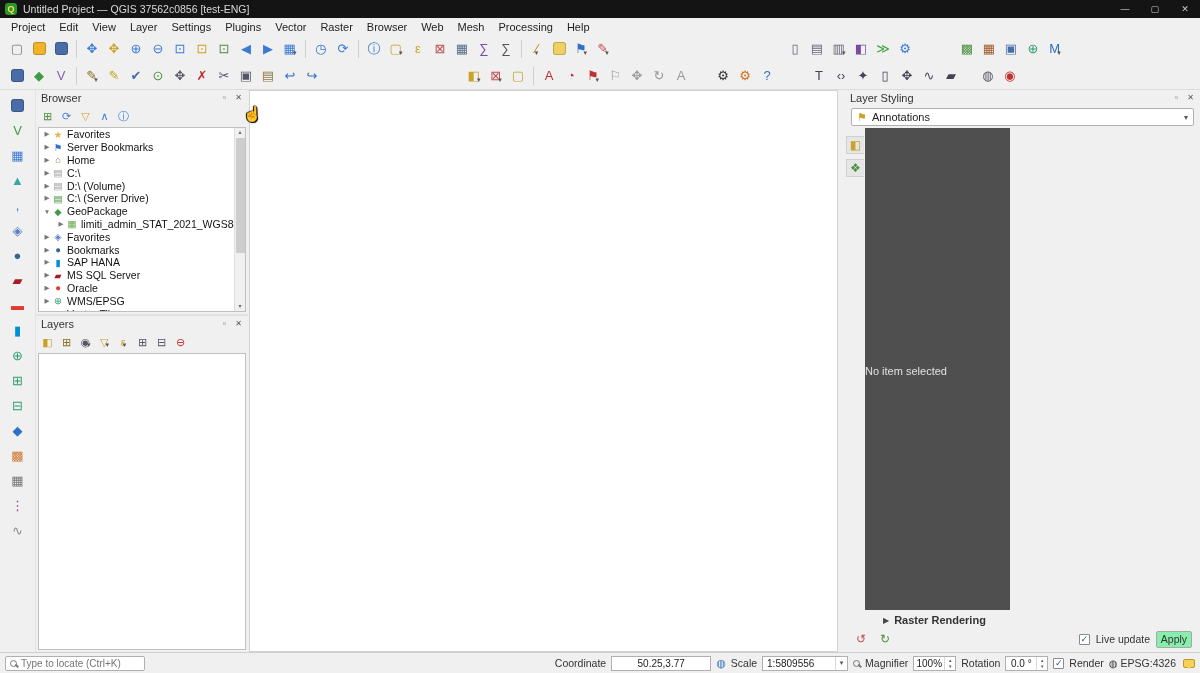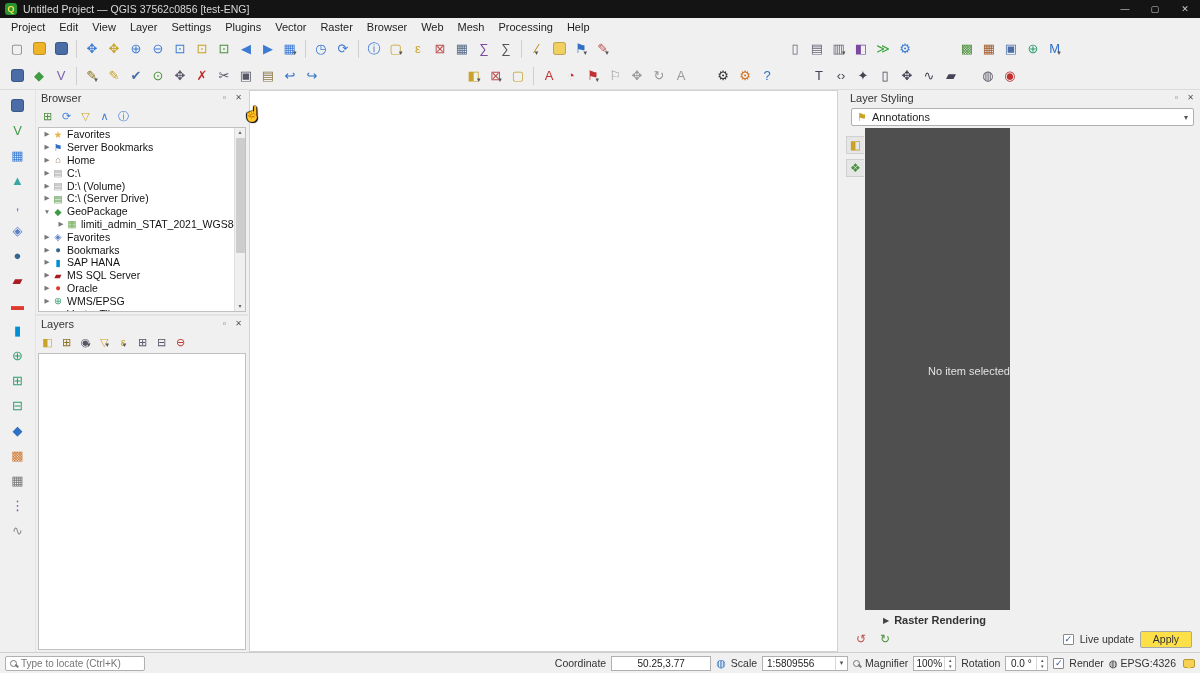--- a/index.html
+++ b/index.html
@@ -61,31 +61,31 @@
   
   .dock-right{position:absolute;left:845px;top:90px;width:355px;bottom:21px;background:#f0f0f0;display:flex;flex-direction:column}
   .style-combo{margin:3px 6px 2px 6px;height:18px;background:#fff;border:1px solid #b0b0b0;border-radius:2px;display:flex;align-items:center;padding:0 5px;gap:5px;flex:none}
   .combo-icon{font-size:11px}
   .combo-text{font-size:11px;color:#222}
   .combo-caret{margin-left:auto;font-size:8px;color:#555}
   .style-body{flex:1;display:flex;min-height:0}
   .style-tabs{width:20px;display:flex;flex-direction:column;align-items:center;padding-top:8px;gap:5px;flex:none}
   .style-tab{width:18px;height:18px;display:flex;align-items:center;justify-content:center;font-size:12px;background:#e6e6e6;border:1px solid #d0d0d0;border-right:none}
   .style-dark{width:145px;background:#4f4f4f;position:relative;flex:none}
-  .no-item{position:absolute;top:237px;left:8px;right:0;text-align:right;color:#e2e2e2;font-size:11px}
+  .no-item{position:absolute;top:237px;left:0;right:0;text-align:left;color:#e2e2e2;font-size:11px}
   .style-rest{flex:1}
   .layer-rendering{height:20px;display:flex;align-items:center;padding-left:38px;gap:5px;flex:none}
   .lr-arrow{font-size:8px;color:#444}
   .lr-text{font-weight:bold;color:#333;font-size:11px}
   .style-footer{height:22px;display:flex;align-items:center;padding:0 8px 4px 8px;gap:8px;flex:none}
   .hist-btn{width:16px;height:16px;display:flex;align-items:center;justify-content:center;font-size:12px}
   .footer-right{margin-left:auto;display:flex;align-items:center;gap:6px}
   .cb{width:11px;height:11px;background:#fff;border:1px solid #8a8a8a;display:inline-flex;align-items:center;justify-content:center;font-size:9px;color:#2b579a;border-radius:1px}
   .cb-label{font-size:10.5px;color:#333}
-  .apply-btn{width:52px;height:17px;background:#fde047;border:1px solid #a8a8a8;border-radius:2px;display:flex;align-items:center;justify-content:center;font-size:10.5px;color:#333}
+  .apply-btn{width:36px;height:17px;background:#86efac;border:1px solid #a8a8a8;border-radius:2px;display:flex;align-items:center;justify-content:center;font-size:10.5px;color:#333}
 
   
   .statusbar{position:absolute;left:0;right:0;bottom:0;height:21px;background:#f0f0f0;border-top:1px solid #cfcfcf;display:flex;align-items:center;padding:0 5px;gap:5px}
   .locator{width:140px;height:15px;background:#fff;border:1px solid #b0b0b0;border-radius:2px;display:flex;align-items:center;padding:0 4px;gap:4px;flex:none}
   .mag{width:7px;height:7px;border:1.5px solid #777;border-radius:50%;position:relative;display:inline-block;flex:none}
   .mag:after{content:"";position:absolute;width:4px;height:1.5px;background:#777;transform:rotate(45deg);right:-3px;bottom:-1px}
   .locator input{border:none;outline:none;width:100%;font-size:10px;font-family:inherit;color:#555;background:transparent}
   .sb-flex{flex:1}
   .sb-label{color:#333;font-size:10.5px;flex:none}
   .sb-input{height:15px;background:#fff;border:1px solid #b0b0b0;text-align:center;font-size:10px;font-family:inherit;color:#222;flex:none}

